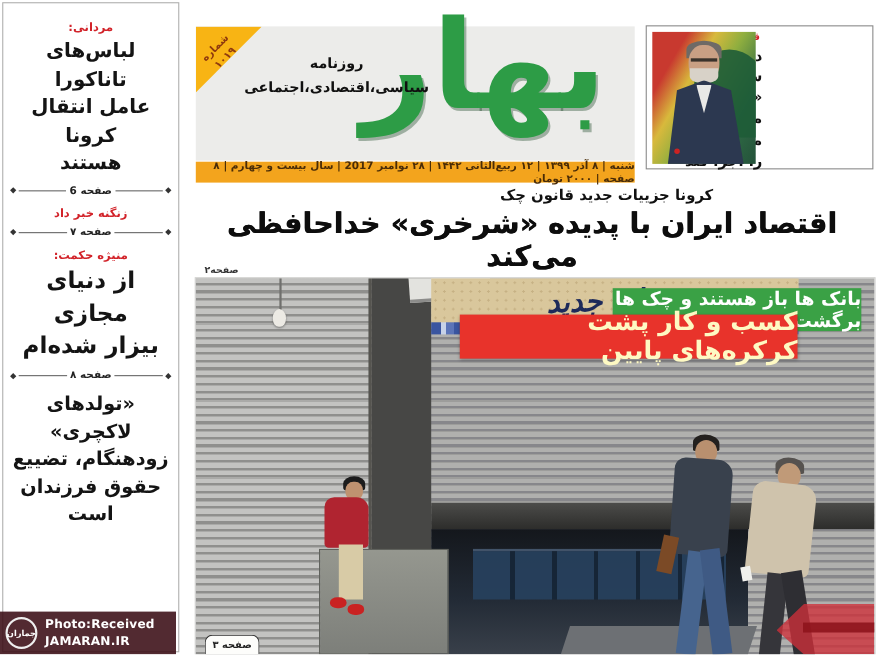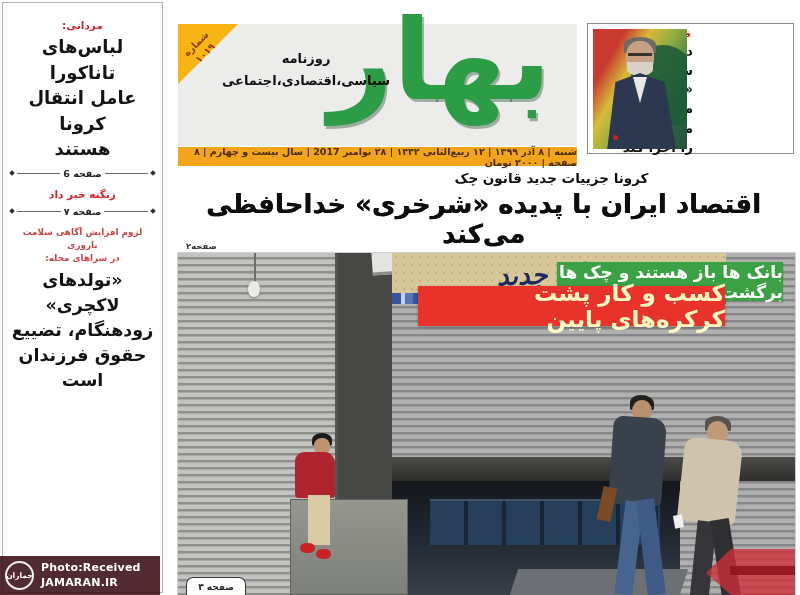--- a/index.html
+++ b/index.html
@@ -121,21 +121,21 @@
   .corner-red { left:528px; top:296px; width:89px; height:46px; background:rgba(206,48,58,.78);
                 -webkit-clip-path:polygon(28% 0,100% 0,100% 100%,28% 100%,0 52%); clip-path:polygon(28% 0,100% 0,100% 100%,28% 100%,0 52%); }
   .corner-stripe { left:552px; top:313px; width:65px; height:9px; background:rgba(140,18,26,.85); }
   
   .green-banner { left:379px; top:9px; width:226px; height:39px; background:#3aa145; color:#fff;
                   font-size:17px; font-weight:bold; display:flex; align-items:center; justify-content:center;
                   direction:rtl; box-shadow:0 1px 2px rgba(0,0,0,.25); }
   .red-banner { left:240px; top:33px; width:307px; height:40px; background:#e8332b; color:#fef9c3;
                 font-size:23px; font-weight:bold; display:flex; align-items:center; justify-content:center;
                 direction:rtl; box-shadow:0 1px 3px rgba(0,0,0,.3); }
-  .photo-pagetab { left:8px; top:324px; width:60px; height:18px; background:#fdfdfb; border:1px solid #333;
+  .photo-pagetab { left:8px; top:324px; width:50px; height:18px; background:#fdfdfb; border:1px solid #333;
                    border-bottom:none; border-radius:7px 7px 0 0; font-size:9px; font-weight:bold; color:#222;
                    display:flex; align-items:center; justify-content:center; direction:rtl; }
 
   
   .watermark { position:absolute; left:0; top:556px; width:160px; height:39px; background:rgba(58,12,20,.88);
                display:flex; align-items:center; gap:7px; color:#fff; z-index:6; }
   .wm-logo { flex:0 0 auto; width:29px; height:29px; margin-left:5px; border:2px solid #eee; border-radius:50%;
              display:flex; align-items:center; justify-content:center; font-size:7.5px; font-weight:bold;
              color:#fff; direction:rtl; }
   .wm-text { font-size:11px; font-weight:bold; line-height:1.3; letter-spacing:.2px; }
@@ -163,22 +163,32 @@
       <div class="kicker">زنگنه خبر داد</div>
       <div class="pageref">
         <span class="diamond"></span>
           <span class="line"></span>
         <span>صفحه ۷</span>
         <span class="line"></span>
           <span class="diamond"></span>
       </div>
     </div>
     <div class="story mt">
-      <div class="kicker small">لزوم افزایش آگاهی سلامت باروری
-در سراهای محله:</div>
+      <div class="kicker">منیژه حکمت:</div>
+      <div class="headline fs3">از دنیای مجازی
+بیزار شده‌ام</div>
+      <div class="pageref">
+        <span class="diamond"></span>
+          <span class="line"></span>
+        <span>صفحه ۸</span>
+        <span class="line"></span>
+          <span class="diamond"></span>
+      </div>
+    </div>
+    <div class="story mt">
       <div class="headline fs4">«تولدهای لاکچری»
 زودهنگام، تضییع
 حقوق فرزندان است</div>
 
     </div>
 
   </aside>
 
   <header>
     <div class="logo-box">

